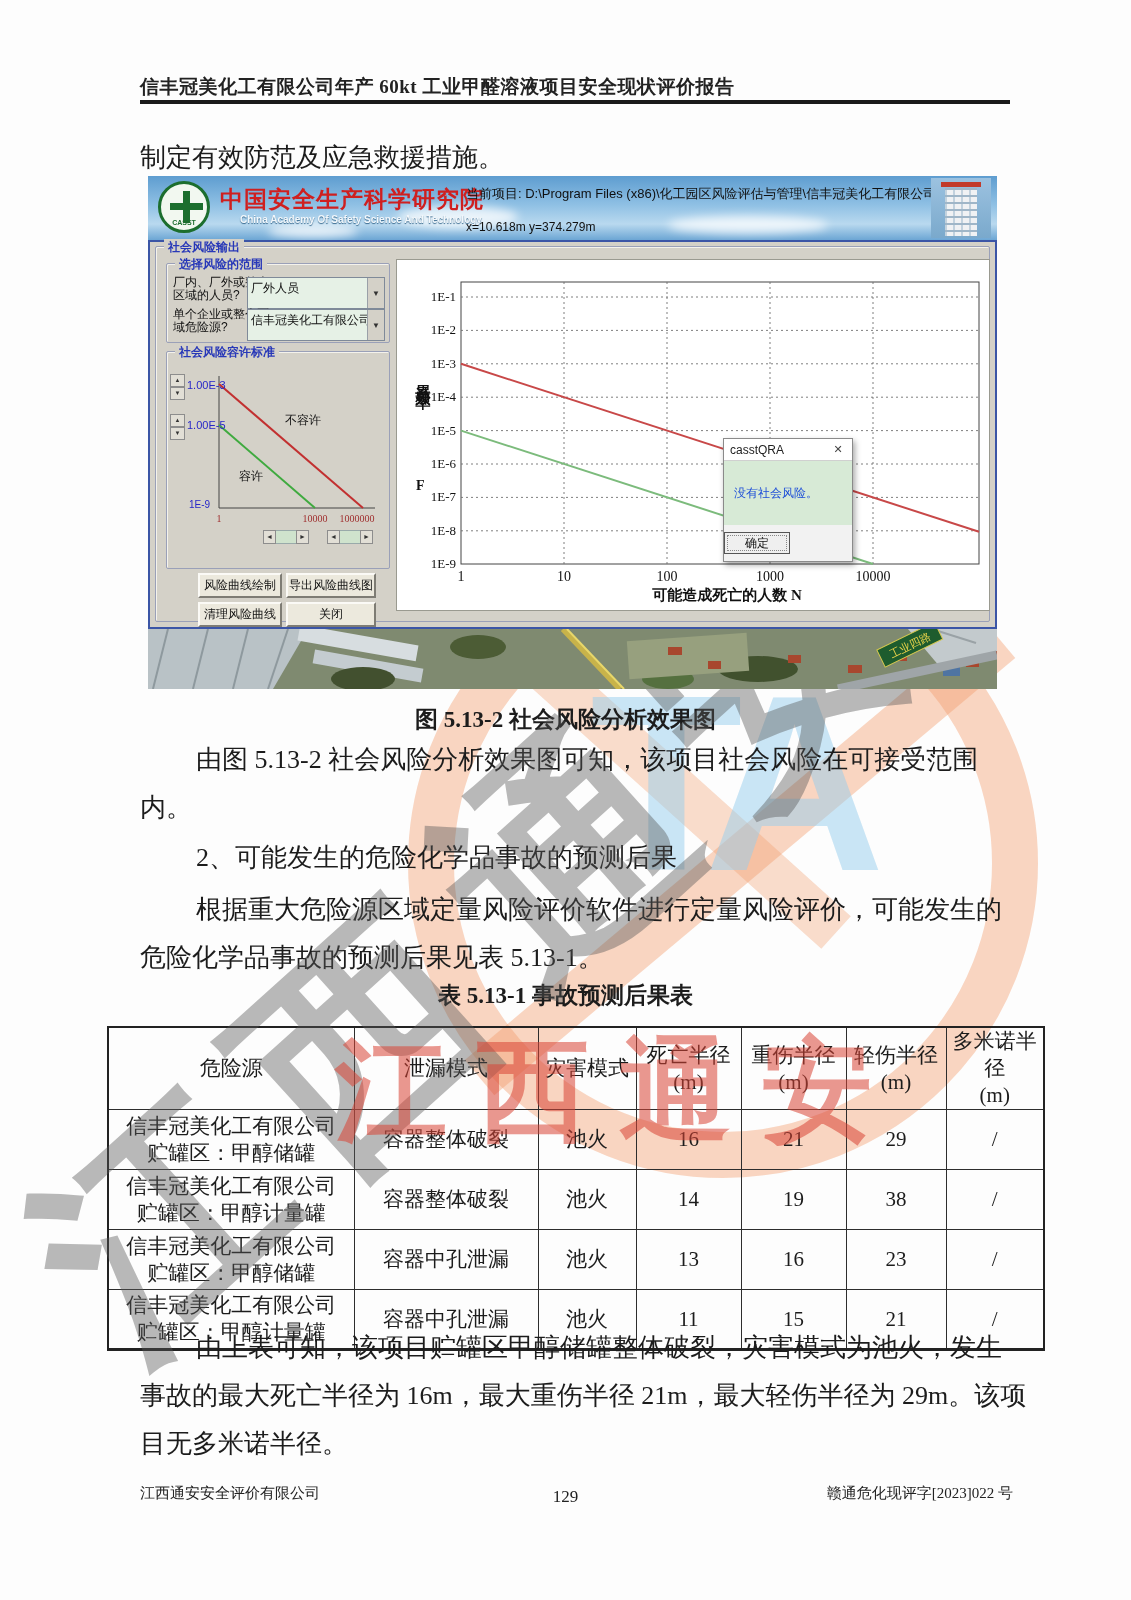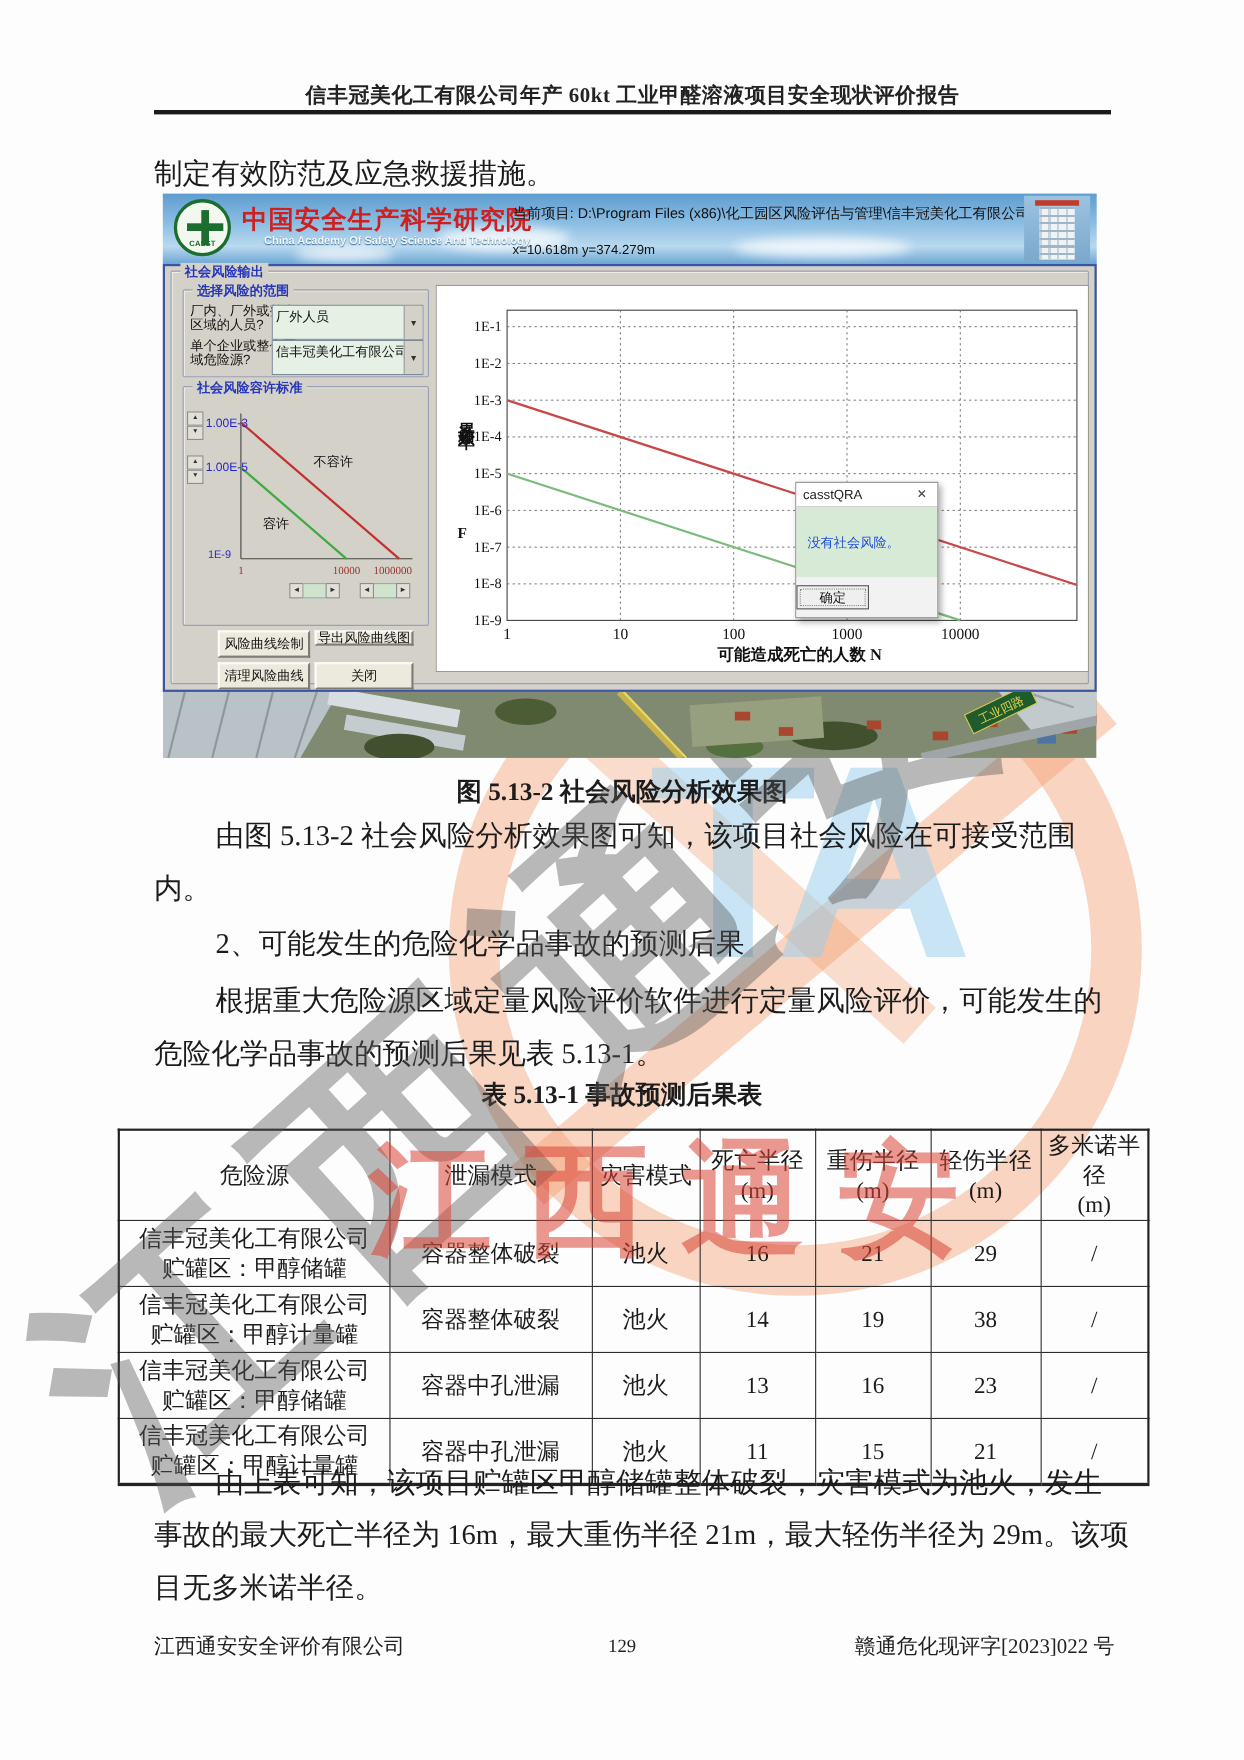--- a/index.html
+++ b/index.html
@@ -1,26 +1,26 @@
 <!DOCTYPE html>
 <html><head>
 <meta charset="utf-8">
 <style>
   * { margin:0; padding:0; box-sizing:border-box; }
   html,body { background:#e8e8e8; }
   body { font-family:"Liberation Serif","DejaVu Serif",serif; }
   #page { position:relative; width:1131px; height:1600px; background:#fdfdfd; margin:0 auto; overflow:hidden; }
 
   
-  .hdr { position:absolute; left:140px; top:74px; width:870px; text-align:center;
+  .hdr { position:absolute; left:140px; top:74px; width:870px; 
          font-size:19px; font-weight:bold; color:#222; letter-spacing:.5px; }
   .hdr-rule { position:absolute; left:140px; top:100px; width:870px; height:4px; background:#1b1b1b; }
   .line { position:absolute; font-size:26px; color:#1c1c1c; white-space:nowrap; z-index:2; }
   .caption { position:absolute; left:0; width:1131px; text-align:center; font-size:23px; font-weight:600; color:#1c1c1c; z-index:2; }
-  .footer { position:absolute; font-size:19px; color:#222; z-index:2; }
+  .footer { position:absolute; font-size:15px; color:#222; z-index:2; }
 
   
   .wm { position:absolute; pointer-events:none; }
   .wm-ring { left:408px; top:548px; width:630px; height:630px; border:46px solid rgba(242,158,110,.42); border-radius:50%; z-index:1; }
   .wm-slash1 { left:400px; top:836px; width:680px; height:46px; background:rgba(242,158,110,.42); transform:rotate(-40deg); z-index:1; }
   .wm-slash2 { left:470px; top:770px; width:420px; height:44px; background:rgba(242,158,110,.35); transform:rotate(42deg); z-index:1; }
   .wm-blue { left:590px; top:640px; font-size:250px; font-weight:bold; color:rgba(150,205,238,.5);
              font-family:"Liberation Sans",sans-serif; z-index:1; letter-spacing:-20px; }
   .wm-gray { left:-70px; top:760px; width:1150px; font-size:235px; font-weight:bold; color:rgba(88,88,88,.42);
              transform:rotate(-42deg); white-space:nowrap; letter-spacing:38px; z-index:4; }
@@ -182,21 +182,21 @@
             <div class="mb">►</div>
           </div>
           <div class="minibar" style="left:160px; top:178px;">
             <div class="mb">◄</div>
             <div class="mt"></div>
             <div class="mb">►</div>
           </div>
         </div>
 
         <div class="btn" style="left:42px; top:326px; width:84px; height:25px;">风险曲线绘制</div>
-        <div class="btn" style="left:130px; top:326px; width:90px; height:14px;">导出风险曲线图</div>
+        <div class="btn" style="left:130px; top:326px; width:90px; height:25px;">导出风险曲线图</div>
         <div class="btn" style="left:42px; top:355px; width:84px; height:25px;">清理风险曲线</div>
         <div class="btn" style="left:130px; top:355px; width:90px; height:25px;">关闭</div>
 
         <div class="chart-panel">
           <div class="ylab">累计频率</div>
           <div class="ylab2">F</div>
           <svg width="594" height="352">
             <rect x="64" y="22" width="518" height="282" fill="#ffffff" stroke="#444" stroke-width="1"></rect>
             <g stroke="#707070" stroke-width="0.9" stroke-dasharray="2,3">
               <line x1="64" y1="37" x2="582" y2="37"></line>

